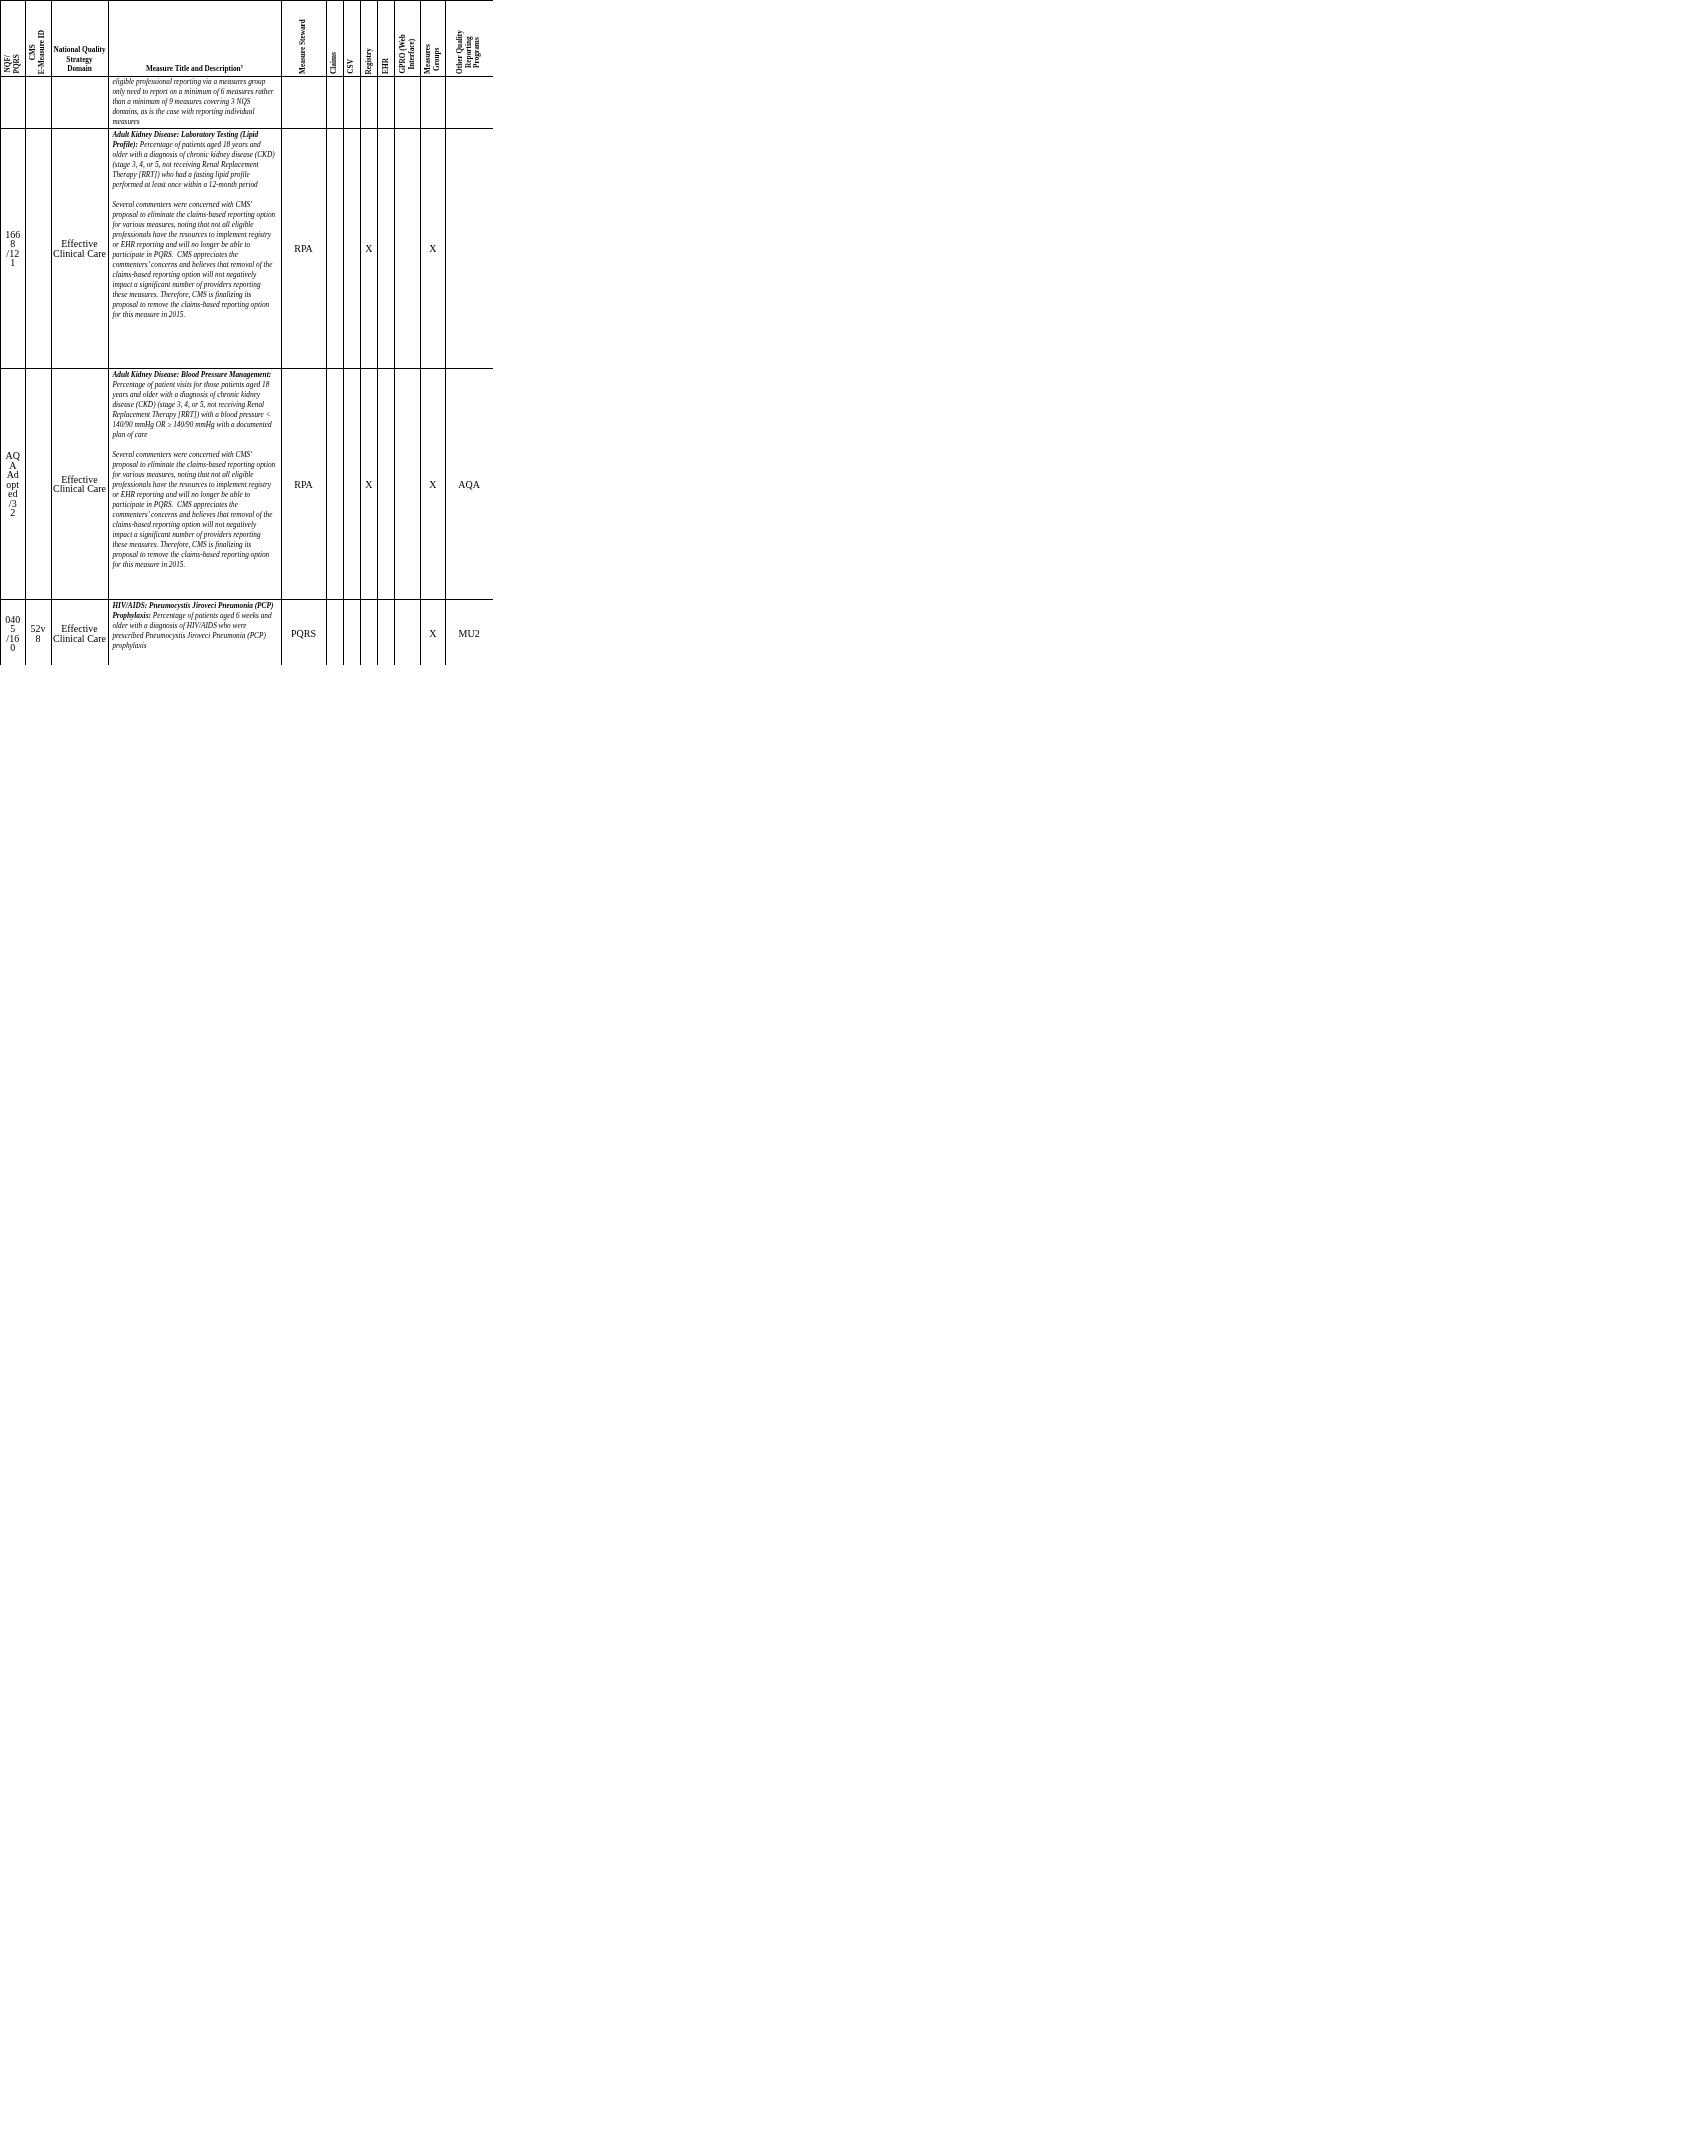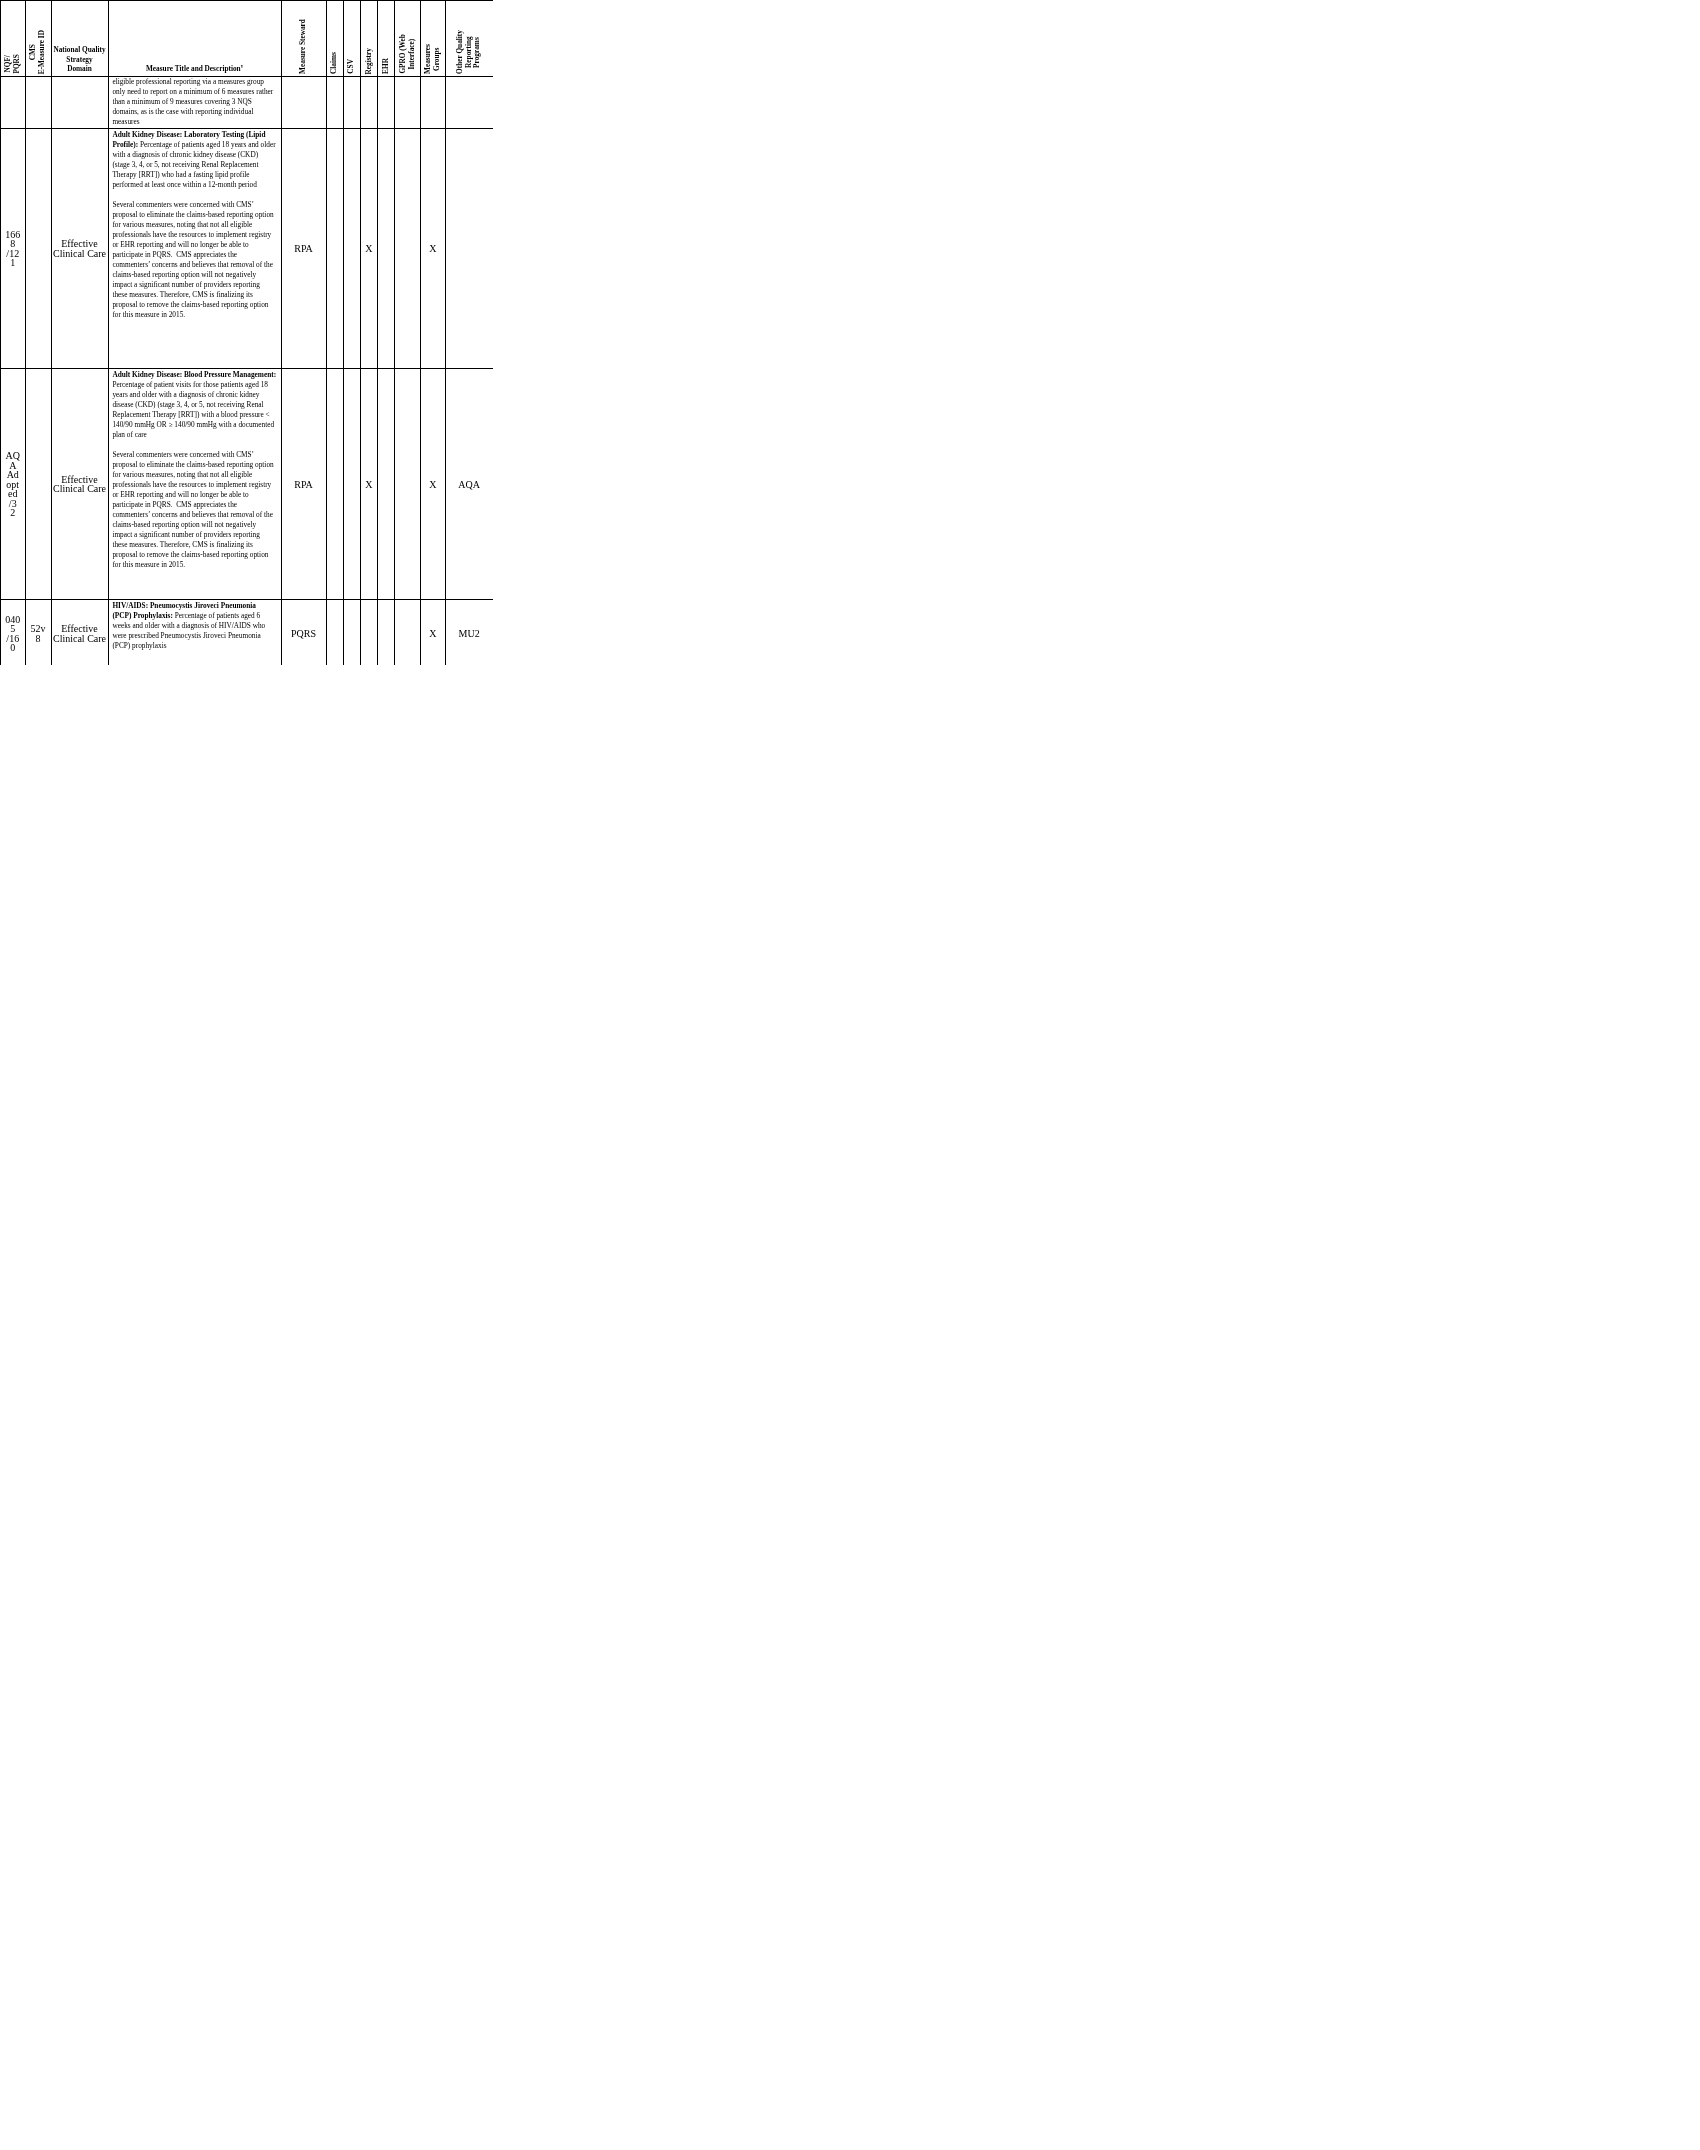--- a/index.html
+++ b/index.html
@@ -70,20 +70,21 @@
   }
   td.prelines {
     white-space: pre-line;
   }
   td.title-cell {
     vertical-align: top;
     text-align: left;
     font-size: 7.3px;
     line-height: 10px;
     padding: 0.4px 4.3px 0.9px 3.9px;
+    font-style: italic;
   }
   .title-cell p {
     margin: 0;
     white-space: pre-wrap;
   }
   .title-cell p.comment {
     margin-top: 10px;
   }
   .title-cell p:empty { display: none; }
   .r-head { height: 76px; }

